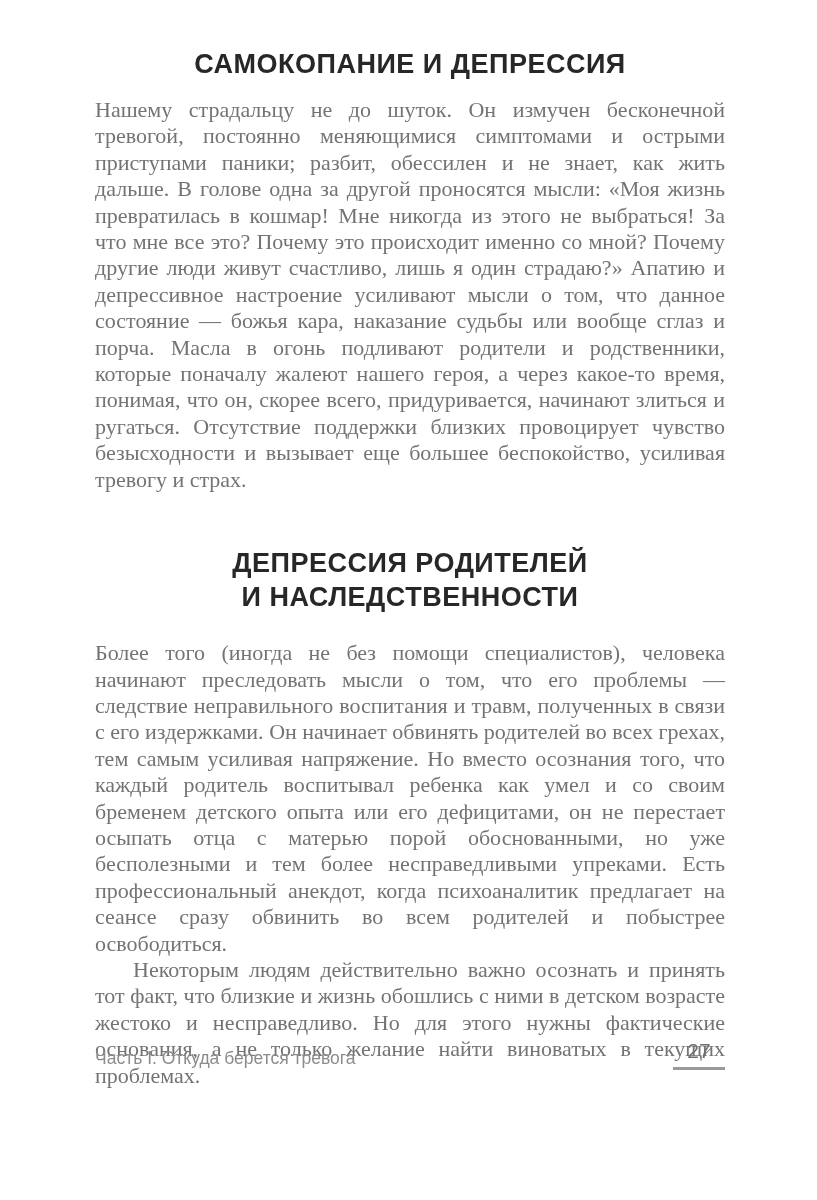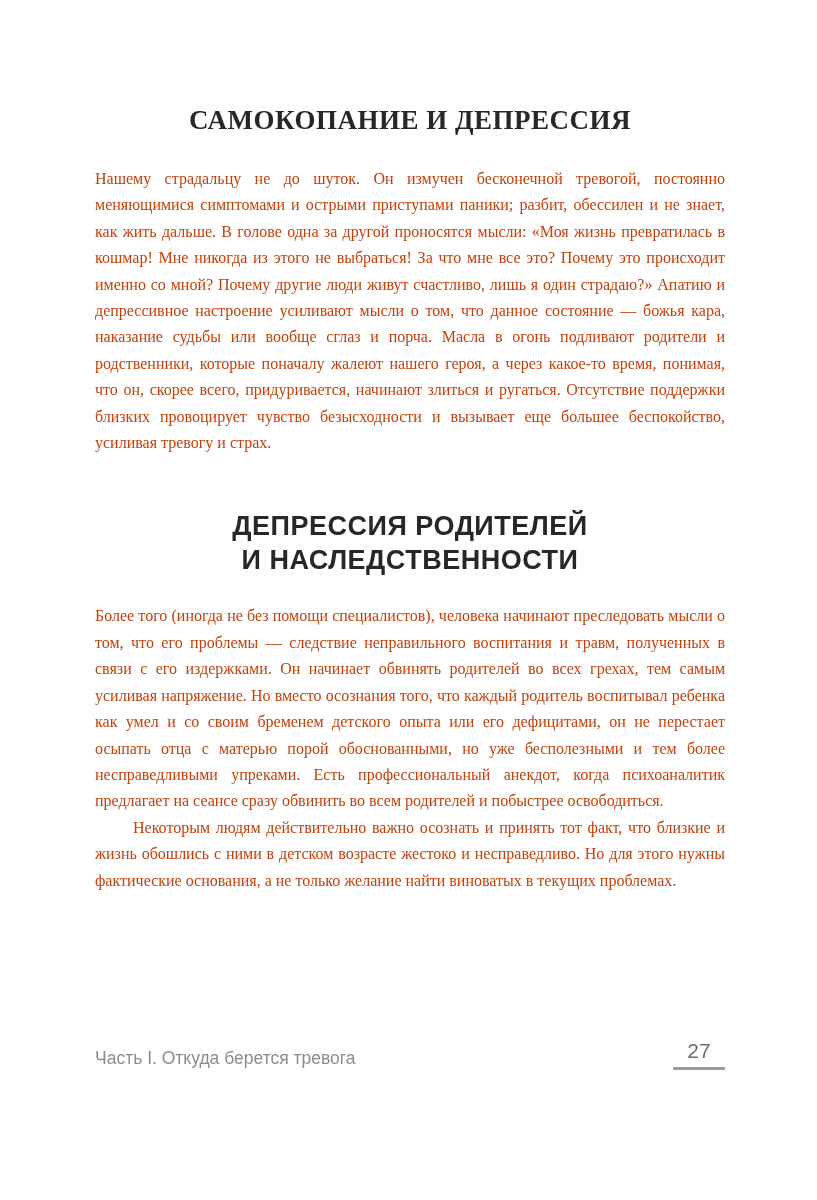--- a/index.html
+++ b/index.html
@@ -26,32 +26,31 @@
     font-weight: bold;
     font-size: 27px;
     line-height: 34px;
     letter-spacing: 0.5px;
     color: #272727;
     text-align: center;
     white-space: pre-line;
     margin: 0;
   }
   .heading-1 {
-    padding-top: 103px;
-    margin-bottom: 29px;
-    font-family: Liberation Serif, serif;
+    padding-top: 47px;
+    margin-bottom: 16px;
   }
   .heading-2 {
     padding-top: 53px;
     margin-bottom: 26px;
   }
   .body-paragraph {
-    font-size: 16px;
+    font-size: 22px;
     line-height: 26.4px;
-    color: #c2410c;
+    color: #737373;
     text-align: justify;
     margin: 0;
   }
   .body-paragraph.indented {
     text-indent: 38px;
   }
   .footer {
     position: absolute;
     left: 95px;
     top: 1040px;

